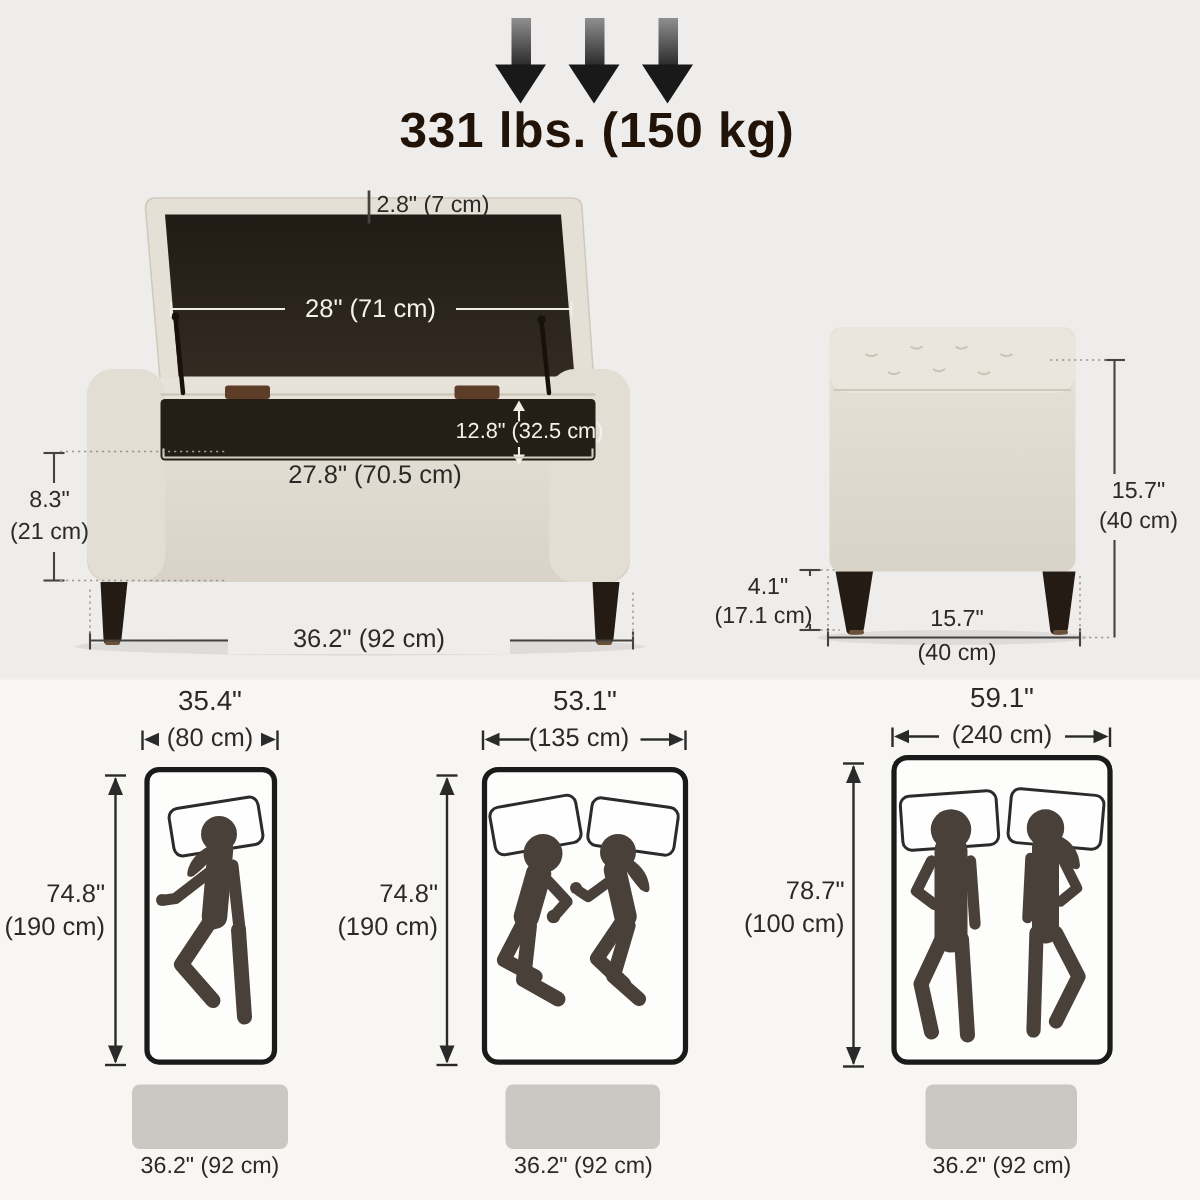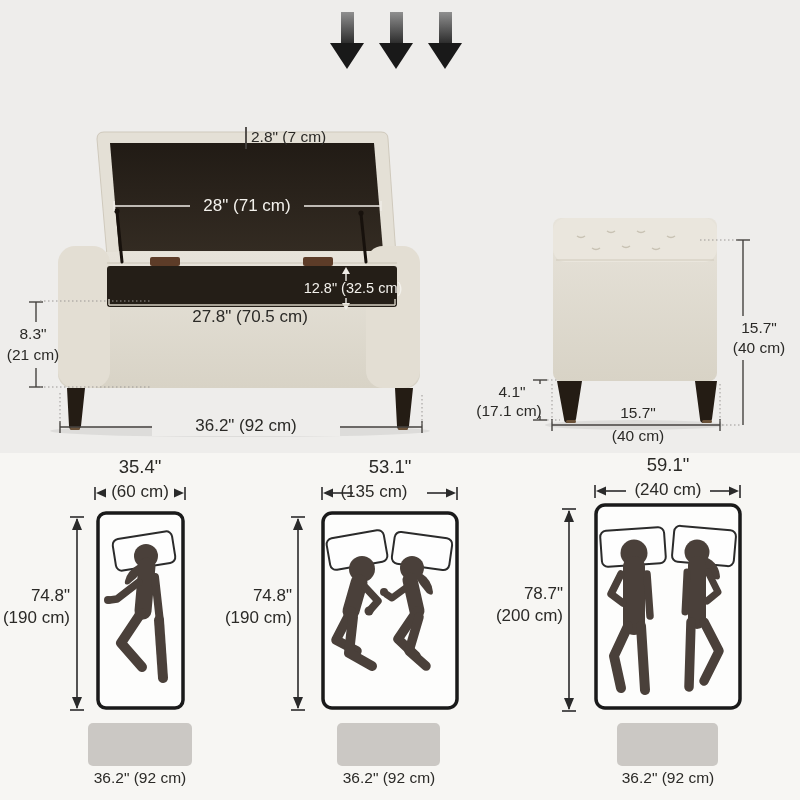--- a/index.html
+++ b/index.html
@@ -256,47 +256,48 @@
         <line x1="562" y1="509" x2="576" y2="509"></line>
           <line x1="569" y1="511" x2="569" y2="709"></line>
           <line x1="562" y1="711" x2="576" y2="711"></line>
       </g>
       <polygon points="569,510 564,522 574,522" fill="#2a2a2a"></polygon>
       <polygon points="569,710 564,698 574,698" fill="#2a2a2a"></polygon>
       <rect x="617" y="723" width="101" height="43" rx="5" fill="#cbc8c4"></rect>
     </g>
   </svg>
 
+  <div class="lbl weight center" style="left:198px;top:68px;width:400px;">331 lbs. (150 kg)</div>
 
   <div class="lbl s15" style="left:251px;top:128px;">2.8" (7 cm)</div>
   <div class="lbl s17 center white" style="left:167px;top:196px;width:160px;">28" (71 cm)</div>
   <div class="lbl s14 center white" style="left:277px;top:280px;width:152px;">12.8" (32.5 cm)</div>
   <div class="lbl s17 center" style="left:160px;top:307px;width:180px;">27.8" (70.5 cm)</div>
   <div class="lbl s15 center" style="left:2px;top:325px;width:62px;">8.3"</div>
   <div class="lbl s15 center" style="left:-4px;top:346px;width:74px;">(21 cm)</div>
   <div class="lbl s17 center" style="left:152px;top:416px;width:180px;background:#eeedeb;padding:0 4px;">36.2" (92 cm)</div>
 
   <div class="lbl s15 center" style="left:720px;top:319px;width:78px;">15.7"</div>
   <div class="lbl s15 center" style="left:720px;top:339px;width:78px;">(40 cm)</div>
   <div class="lbl s15 center" style="left:472px;top:383px;width:80px;">4.1"</div>
   <div class="lbl s15 center" style="left:466px;top:402px;width:86px;">(17.1 cm)</div>
   <div class="lbl s15 center" style="left:598px;top:404px;width:80px;">15.7"</div>
   <div class="lbl s15 center" style="left:598px;top:427px;width:80px;">(40 cm)</div>
 
   <div class="lbl s18 center" style="left:90px;top:456px;width:100px;">35.4"</div>
-  <div class="lbl s17 center" style="left:90px;top:482px;width:100px;">(60 cm)</div>
+  <div class="lbl s17 center" style="left:90px;top:482px;width:100px;">(80 cm)</div>
   <div class="lbl s17 right" style="left:0px;top:586px;width:70px;">74.8"</div>
   <div class="lbl s17 right" style="left:0px;top:608px;width:70px;">(190 cm)</div>
   <div class="lbl s15 center" style="left:70px;top:769px;width:140px;">36.2" (92 cm)</div>
 
   <div class="lbl s18 center" style="left:340px;top:456px;width:100px;">53.1"</div>
-  <div class="lbl s17 center" style="left:324px;top:482px;width:100px;">(135 cm)</div>
+  <div class="lbl s17 center" style="left:336px;top:482px;width:100px;">(135 cm)</div>
   <div class="lbl s17 right" style="left:215px;top:586px;width:77px;">74.8"</div>
   <div class="lbl s17 right" style="left:210px;top:608px;width:82px;">(190 cm)</div>
   <div class="lbl s15 center" style="left:319px;top:769px;width:140px;">36.2" (92 cm)</div>
 
   <div class="lbl s18 center" style="left:618px;top:454px;width:100px;">59.1"</div>
   <div class="lbl s17 center" style="left:618px;top:480px;width:100px;">(240 cm)</div>
   <div class="lbl s17 right" style="left:486px;top:584px;width:77px;">78.7"</div>
-  <div class="lbl s17 right" style="left:481px;top:606px;width:82px;">(200 cm)</div>
+  <div class="lbl s17 right" style="left:481px;top:606px;width:82px;">(100 cm)</div>
   <div class="lbl s15 center" style="left:598px;top:769px;width:140px;">36.2" (92 cm)</div>
 
 </div>
 
 </body></html>

